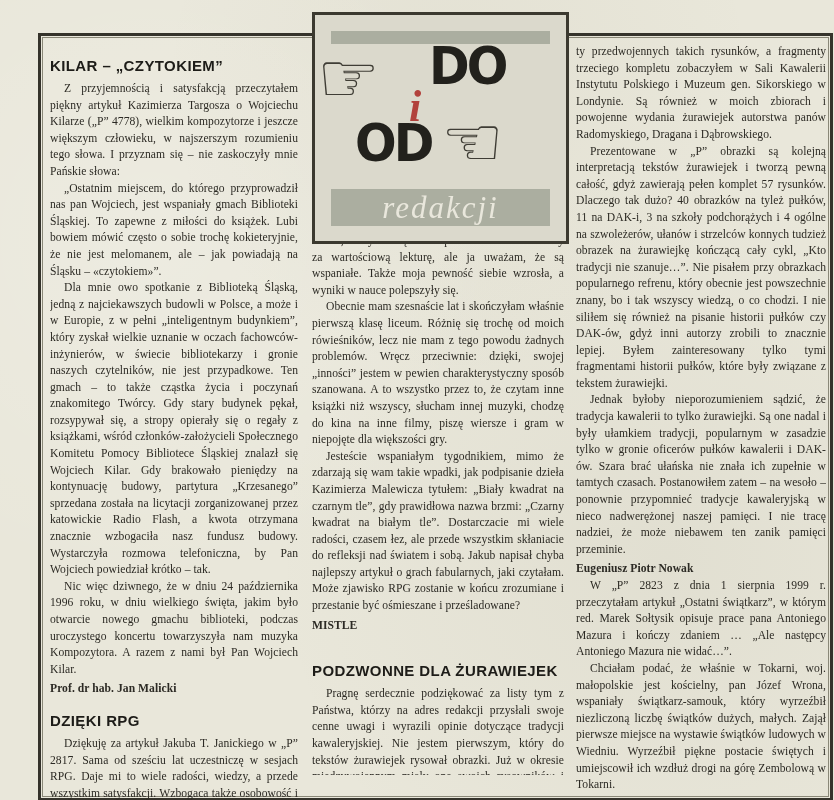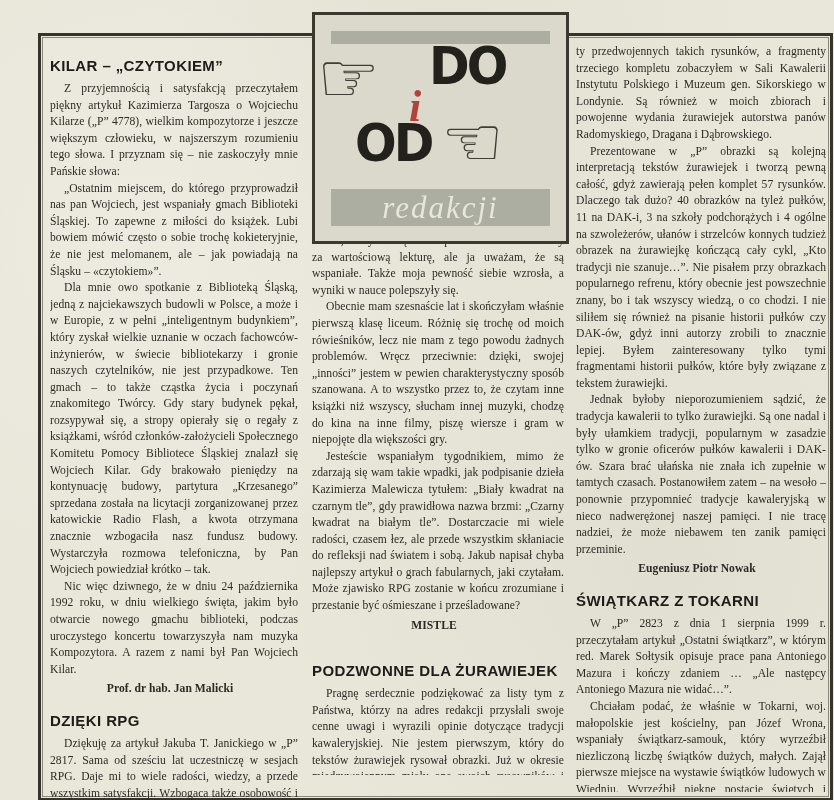--- a/index.html
+++ b/index.html
@@ -35,21 +35,21 @@
   .col3{left:576px;top:44px;width:250px;height:748px;}
   .heading{
     font-family:"Liberation Sans", sans-serif;
     font-weight:bold;font-size:15px;line-height:18px;
     letter-spacing:.4px;color:#1d1c18;text-align:left;
     margin-top:14px;margin-bottom:6px;
   }
   .col > .heading:first-child{margin-top:0;}
   .para{margin:0;text-indent:14px;}
   .para.no-indent{text-indent:0;}
-  .sig{font-weight:bold;text-align:center;padding-right:8px;margin-top:3px;}
+  .sig{font-weight:bold;text-align:left;padding-right:8px;margin-top:3px;}
   .sig-city{text-align:right;padding-right:8px;}
   .spacer{height:14px;}
   
   .masthead{
     position:absolute;left:312px;top:12px;width:257px;height:232px;
     border:3px solid #3b392f;background:#dbd9cc;z-index:5;
     box-sizing:border-box;
   }
   .bar{position:absolute;left:16px;width:219px;background:#abaea0;}
   .bar-top{top:16px;height:13px;}
@@ -84,40 +84,39 @@
 
   <div class="page-box">
     <div class="page-box-inner"></div>
   </div>
 
   <div class="col col1" id="col1">
       <div class="heading">KILAR – „CZYTOKIEM”</div>
       <div class="para">Z przyjemnością i satysfakcją przeczytałem piękny artykuł Kazimierza Targosza o Wojciechu Kilarze („P” 4778), wielkim kompozytorze i jeszcze większym człowieku, w najszerszym rozumieniu tego słowa. I przyznam się – nie zaskoczyły mnie Pańskie słowa:</div>
       <div class="para">„Ostatnim miejscem, do którego przyprowadził nas pan Wojciech, jest wspaniały gmach Biblioteki Śląskiej. To zapewne z miłości do książek. Lubi bowiem mówić często o sobie trochę kokieteryjnie, że nie jest melomanem, ale – jak powiadają na Śląsku – «czytokiem»”.</div>
       <div class="para">Dla mnie owo spotkanie z Biblioteką Śląską, jedną z najciekawszych budowli w Polsce, a może i w Europie, z w pełni „inteligentnym budynkiem”, który zyskał wielkie uznanie w oczach fachowców-inżynierów, w świecie bibliotekarzy i gronie naszych czytelników, nie jest przypadkowe. Ten gmach – to także cząstka życia i poczynań znakomitego Twórcy. Gdy stary budynek pękał, rozsypywał się, a stropy opierały się o regały z książkami, wśród członków-założycieli Społecznego Komitetu Pomocy Bibliotece Śląskiej znalazł się Wojciech Kilar. Gdy brakowało pieniędzy na kontynuację budowy, partytura „Krzesanego” sprzedana została na licytacji zorganizowanej przez katowickie Radio Flash, a kwota otrzymana znacznie wzbogaciła nasz fundusz budowy. Wystarczyła rozmowa telefoniczna, by Pan Wojciech powiedział krótko – tak.</div>
-      <div class="para">Nic więc dziwnego, że w dniu 24 października 1992 roku, w dniu wielkiego święta, jakim było otwarcie nowego gmachu biblioteki, podczas uroczystego koncertu towarzyszyła nam muzyka Kompozytora. A razem z nami był Pan Wojciech Kilar.</div>
+      <div class="para">Nic więc dziwnego, że w dniu 24 października 1996 roku, w dniu wielkiego święta, jakim było otwarcie nowego gmachu biblioteki, podczas uroczystego koncertu towarzyszyła nam muzyka Kompozytora. A razem z nami był Pan Wojciech Kilar.</div>
       <div class="sig">Prof. dr hab. Jan Malicki</div>
       <div class="heading">DZIĘKI RPG</div>
       <div class="para">Dziękuję za artykuł Jakuba T. Janickiego w „P” 2817. Sama od sześciu lat uczestniczę w sesjach RPG. Daje mi to wiele radości, wiedzy, a przede wszystkim satysfakcji. Wzbogaca także osobowość i „podnosi na duchu”. Dzięki grom fabularnym zaczęłam czytać więcej książek. Wprawdzie</div>
     </div>
   <div class="col col2" id="col2">
       <div class="para no-indent">takich, których większość polonistów nie uznałaby za wartościową lekturę, ale ja uważam, że są wspaniałe. Także moja pewność siebie wzrosła, a wyniki w nauce polepszyły się.</div>
       <div class="para">Obecnie mam szesnaście lat i skończyłam właśnie pierwszą klasę liceum. Różnię się trochę od moich rówieśników, lecz nie mam z tego powodu żadnych problemów. Wręcz przeciwnie: dzięki, swojej „inności” jestem w pewien charakterystyczny sposób szanowana. A to wszystko przez to, że czytam inne książki niż wszyscy, słucham innej muzyki, chodzę do kina na inne filmy, piszę wiersze i gram w niepojęte dla większości gry.</div>
       <div class="para">Jesteście wspaniałym tygodnikiem, mimo że zdarzają się wam takie wpadki, jak podpisanie dzieła Kazimierza Malewicza tytułem: „Biały kwadrat na czarnym tle”, gdy prawidłowa nazwa brzmi: „Czarny kwadrat na białym tle”. Dostarczacie mi wiele radości, czasem łez, ale przede wszystkim skłaniacie do refleksji nad światem i sobą. Jakub napisał chyba najlepszy artykuł o grach fabularnych, jaki czytałam. Może zjawisko RPG zostanie w końcu zrozumiane i przestanie być ośmieszane i prześladowane?</div>
       <div class="sig">MISTLE</div>
       <div class="spacer"></div>
       <div class="heading">PODZWONNE DLA ŻURAWIEJEK</div>
       <div class="para">Pragnę serdecznie podziękować za listy tym z Państwa, którzy na adres redakcji przysłali swoje cenne uwagi i wyrazili opinie dotyczące tradycji kawaleryjskiej. Nie jestem pierwszym, który do tekstów żurawiejek rysował obrazki. Już w okresie międzywojennym miały one swoich rysowników i akwarelistów. Posiadam dwa komple-</div>
     </div>
   <div class="col col3" id="col3">
       <div class="para no-indent">ty przedwojennych takich rysunków, a fragmenty trzeciego kompletu zobaczyłem w Sali Kawalerii Instytutu Polskiego i Muzeum gen. Sikorskiego w Londynie. Są również w moich zbiorach i powojenne wydania żurawiejek autorstwa panów Radomyskiego, Dragana i Dąbrowskiego.</div>
       <div class="para">Prezentowane w „P” obrazki są kolejną interpretacją tekstów żurawiejek i tworzą pewną całość, gdyż zawierają pełen komplet 57 rysunków. Dlaczego tak dużo? 40 obrazków na tyleż pułków, 11 na DAK-i, 3 na szkoły podchorążych i 4 ogólne na szwoleżerów, ułanów i strzelców konnych tudzież obrazek na żurawiejkę kończącą cały cykl, „Kto tradycji nie szanuje…”. Nie pisałem przy obrazkach popularnego refrenu, który obecnie jest powszechnie znany, bo i tak wszyscy wiedzą, o co chodzi. I nie siliłem się również na pisanie historii pułków czy DAK-ów, gdyż inni autorzy zrobili to znacznie lepiej. Byłem zainteresowany tylko tymi fragmentami historii pułków, które były związane z tekstem żurawiejki.</div>
       <div class="para">Jednak byłoby nieporozumieniem sądzić, że tradycja kawalerii to tylko żurawiejki. Są one nadal i były ułamkiem tradycji, popularnym w zasadzie tylko w gronie oficerów pułków kawalerii i DAK-ów. Szara brać ułańska nie znała ich zupełnie w tamtych czasach. Postanowiłem zatem – na wesoło – ponownie przypomnieć tradycje kawaleryjską w nieco nadwerężonej naszej pamięci. I nie tracę nadziei, że może niebawem ten zanik pamięci przeminie.</div>
       <div class="sig">Eugeniusz Piotr Nowak</div>
-      <div class="heading">ŚWIĄTKARZ Z TOKARNI</div>
       <div class="para">W „P” 2823 z dnia 1 sierpnia 1999 r. przeczytałam artykuł „Ostatni świątkarz”, w którym red. Marek Sołtysik opisuje prace pana Antoniego Mazura i kończy zdaniem … „Ale następcy Antoniego Mazura nie widać…”.</div>
       <div class="para">Chciałam podać, że właśnie w Tokarni, woj. małopolskie jest kościelny, pan Józef Wrona, wspaniały świątkarz-samouk, który wyrzeźbił niezliczoną liczbę świątków dużych, małych. Zajął pierwsze miejsce na wystawie świątków ludowych w Wiedniu. Wyrzeźbił piękne postacie świętych i umiejscowił ich wzdłuż drogi na górę Zembolową w Tokarni.</div>
     </div>
 
   <div class="masthead">
     <div class="bar bar-top"></div>
     <div class="hand hand-right">☞</div>
     <div class="big-word word-do">DO</div>
     <div class="word-i">i</div>
     <div class="big-word word-od">OD</div>

